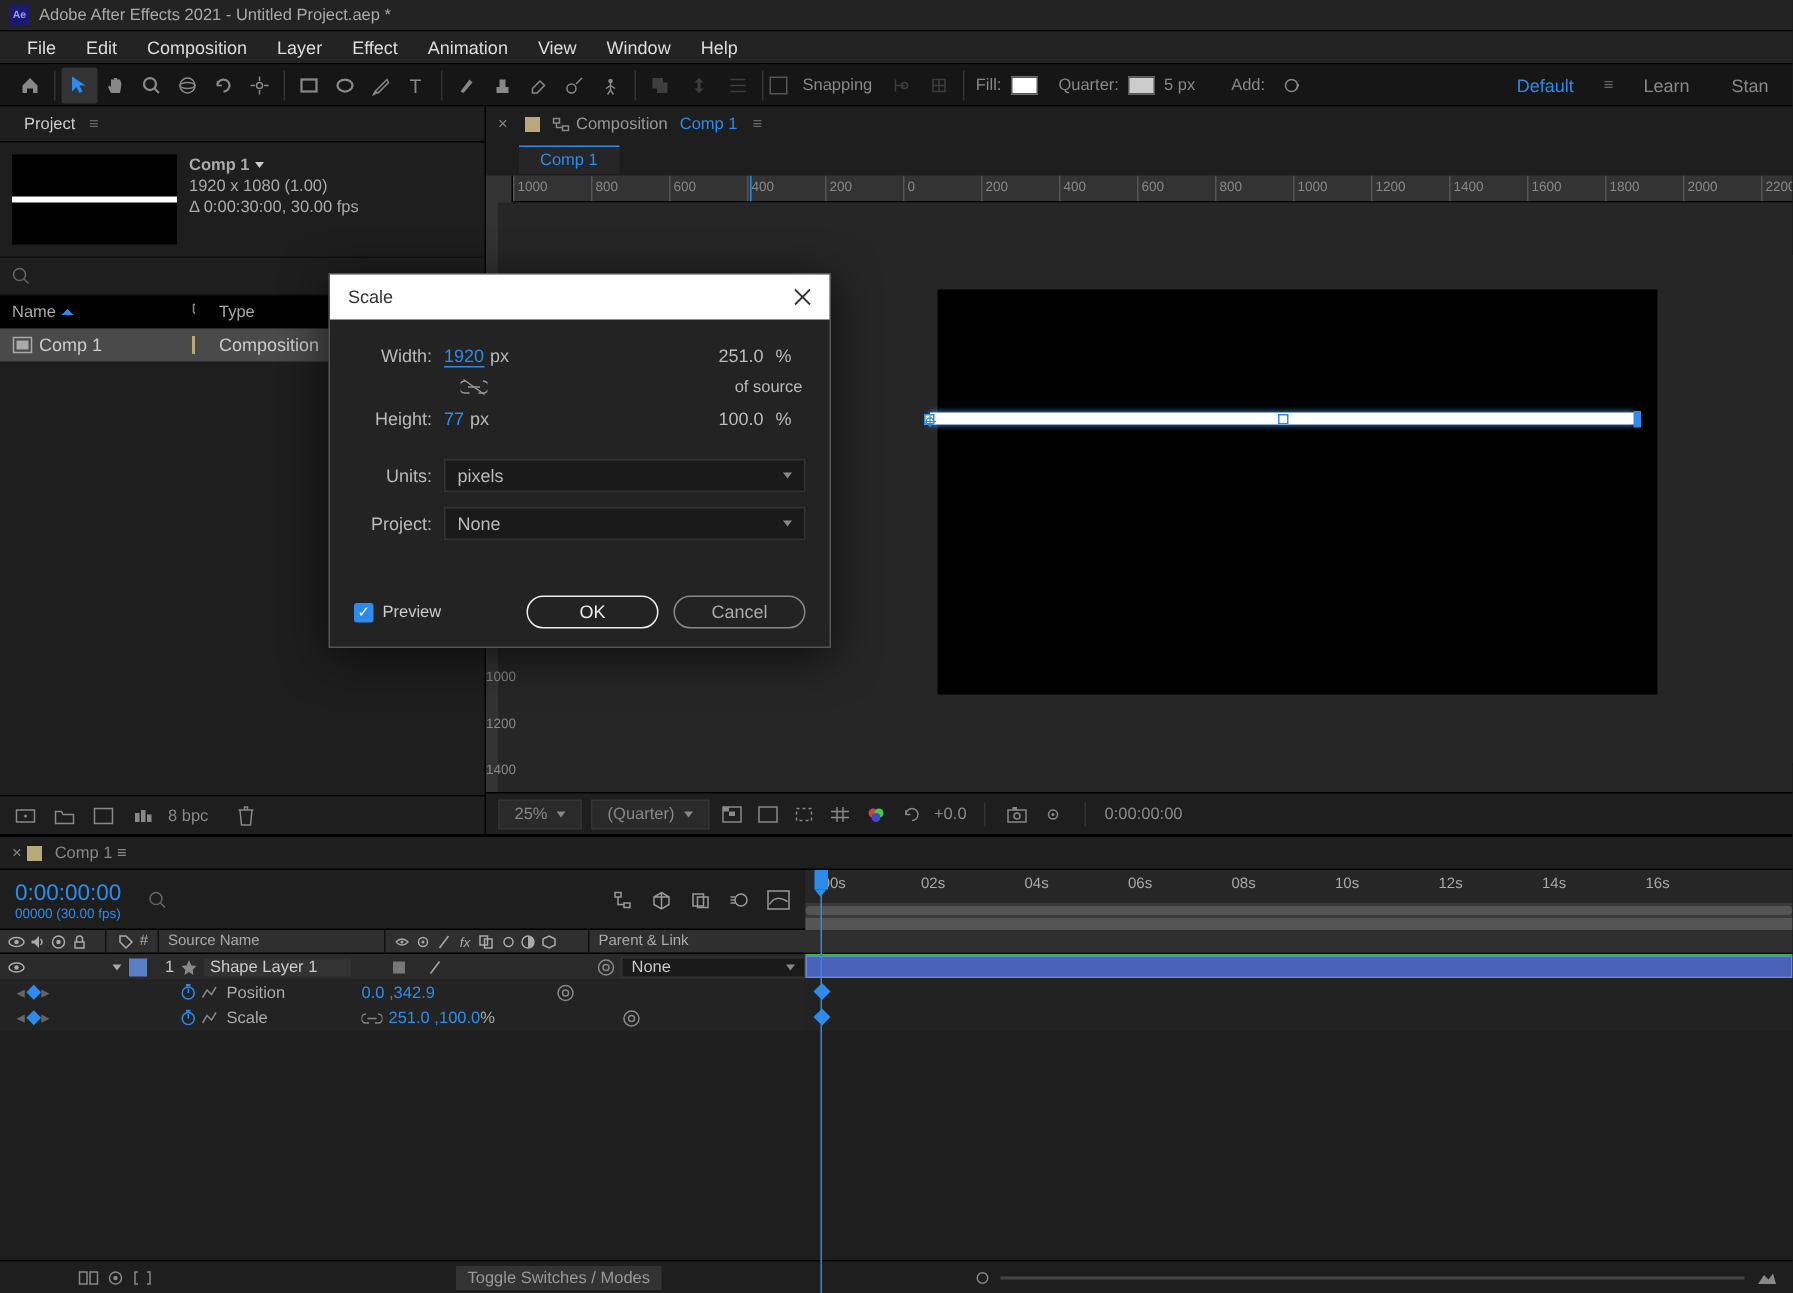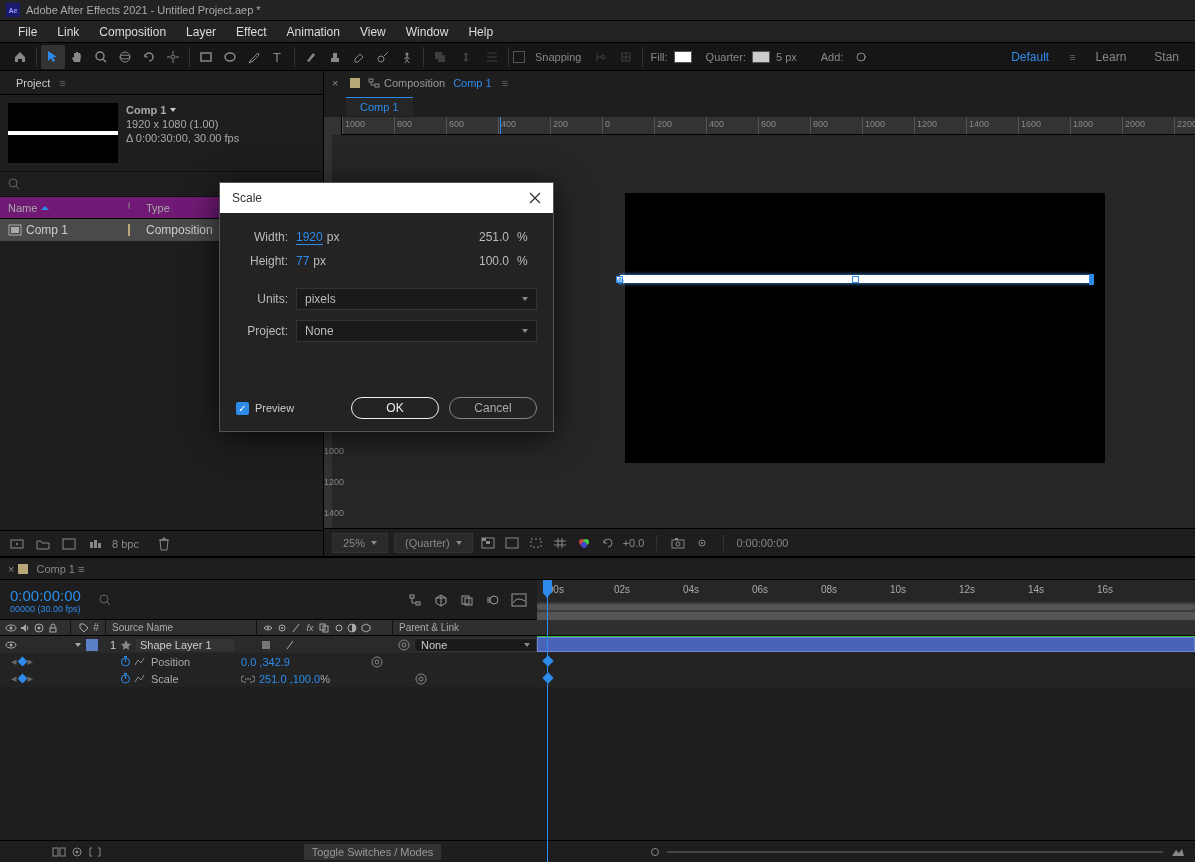--- a/index.html
+++ b/index.html
@@ -39,21 +39,21 @@
 .panel-tab { color:#666; font-size:11px; padding:3px 8px; }
 .panel-tab.active { color:#ccc; }
 .panel-tab .ham { color:#666; margin-left:6px;}
 .comp-thumb-row { display:flex; padding:8px; gap:8px; align-items:flex-start; }
 .comp-thumb { width:110px; height:60px; background:#000; position:relative; }
 .comp-thumb .bar { position:absolute; top:28px; left:0; right:0; height:4px; background:#fff; }
 .comp-meta { color:#aaa; font-size:11px; line-height:14px; }
 .comp-meta .name { font-weight:bold; display:flex; align-items:center; gap:4px;}
 .proj-search { height:26px; display:flex; align-items:center; padding:0 8px; color:#666; border-top:1px solid #111; border-bottom:1px solid #111;}
 .proj-search svg { margin-right:6px; }
-.proj-headers { height:22px; background:#701a75; display:flex; align-items:center; font-size:11px; color:#aaa; border-bottom:1px solid #000;}
+.proj-headers { height:22px; background:#000000; display:flex; align-items:center; font-size:11px; color:#aaa; border-bottom:1px solid #000;}
 .proj-headers .col { padding:0 8px; display:flex; align-items:center; gap:4px;}
 .proj-row { height:22px; display:flex; align-items:center; font-size:12px;}
 .proj-row.sel { background:#4a4a4a;}
 .proj-row .cell { padding:0 8px; display:flex; align-items:center; gap:4px;}
 .proj-footer { margin-top:auto; height:26px; border-top:1px solid #000; display:flex; align-items:center; padding:0 8px; gap:8px; color:#888;}
 .footer-icon { width:18px;height:18px;display:flex;align-items:center;justify-content:center;}
 
 
 .comp-tabs { height:24px; display:flex; align-items:center; padding-left:8px; gap:4px;}
 .comp-tabs .x { color:#888; width:14px;}
@@ -150,21 +150,21 @@
 </head>
 <body>
 
 <div class="titlebar">
   <div class="ae-logo">Ae</div>
   <span><span>Adobe After Effects 2021</span> - <span>Untitled Project.aep *</span></span>
 </div>
 
 <div class="menubar">
   <div class="menu">File</div>
-  <div class="menu">Link</div>
+  <div class="menu">Edit</div>
   <div class="menu">Composition</div>
   <div class="menu">Layer</div>
   <div class="menu">Effect</div>
   <div class="menu">Animation</div>
   <div class="menu">View</div>
   <div class="menu">Window</div>
   <div class="menu">Help</div>
 </div>
 
 <div class="toolbar">
@@ -554,20 +554,31 @@
       </span>
   </div>
   <div class="dialog-body">
     <div class="drow">
       <div class="lbl">Width:</div>
       <span class="val hot">1920</span>
       <span class="unit">px</span>
       <span class="pct" style="text-align:right"><span>251.0</span></span>
       <span class="sym">%</span>
     </div>
+    <div class="drow" style="height:18px">
+      <div class="lbl"></div>
+      <div style="width:40px;display:flex;justify-content:center">
+        <svg width="18" height="12">
+            <path d="M3 2 A3 3 0 0 0 3 10 L6 10 M15 2 A3 3 0 0 1 15 10 L12 10 M5 6 L13 6" fill="none" stroke="#999"></path>
+            <line x1="2" y1="1" x2="16" y2="11" stroke="#999"></line>
+          </svg>
+      </div>
+      <div style="flex:1"></div>
+      <div class="srclbl" style="width:90px">of source</div>
+    </div>
     <div class="drow">
       <div class="lbl">Height:</div>
       <span class="val">77</span>
       <span class="unit">px</span>
       <span class="pct" style="text-align:right"><span>100.0</span></span>
       <span class="sym">%</span>
     </div>
     <div class="drow" style="margin-top:14px">
       <div class="lbl">Units:</div>
       <div class="dsel">

